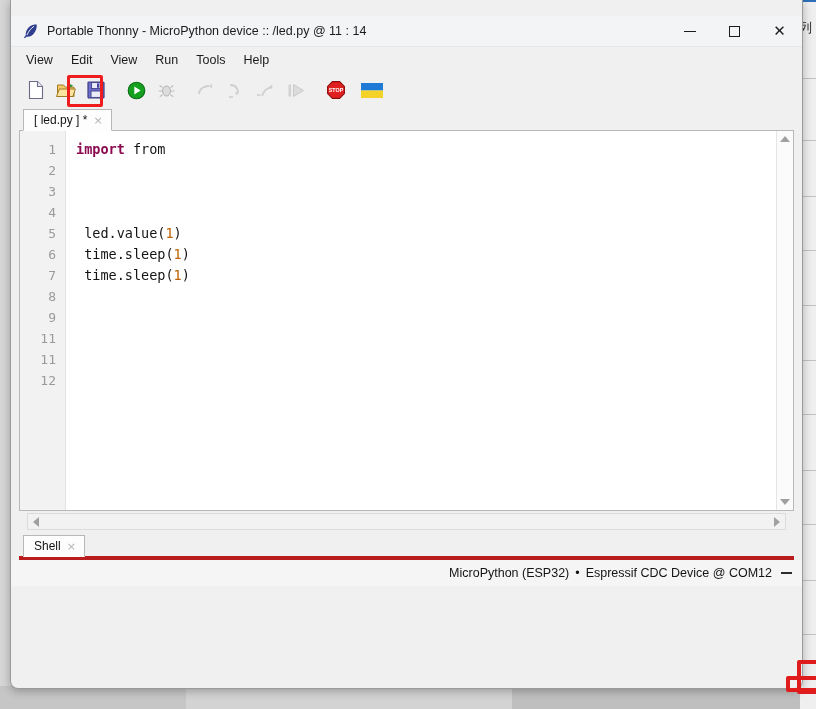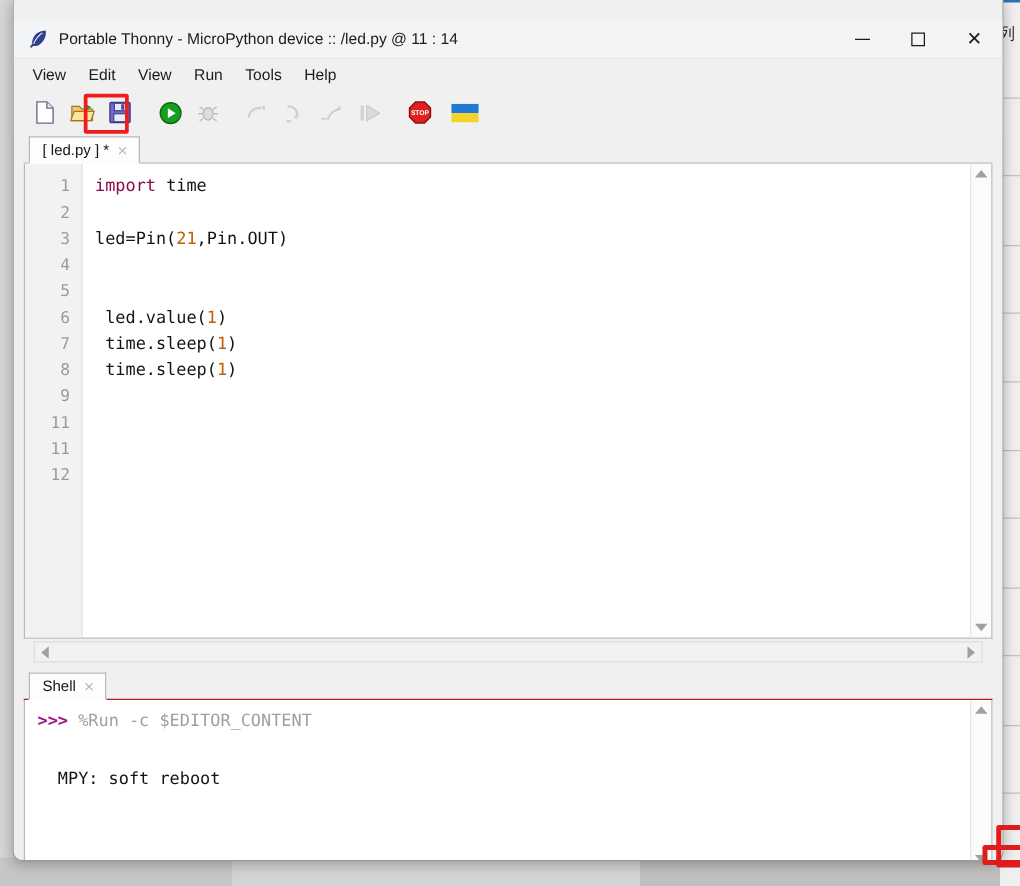--- a/index.html
+++ b/index.html
@@ -178,21 +178,21 @@
     flex: 1;
     padding: 8px 0 0 10px;
     overflow: hidden;
   }
   .codeline {
     font-family: "DejaVu Sans Mono", monospace;
     font-size: 13.5px; line-height: 21px;
     color: #141414;
     white-space: pre;
   }
-  .kw { color: #8b0a50; font-weight: normal; }
+  .kw { color: #8b0a50; font-weight: bold; }
   .num { color: #c06000; }
 
   
   .vscroll {
     width: 17px; flex: none;
     background: #fbfbfb;
     border-left: 1px solid #e5e5e5;
     display:flex; flex-direction:column; justify-content:space-between;
     align-items:center;
   }
@@ -209,21 +209,21 @@
     border: 1px solid #dcdcdc;
     display:flex; align-items:center; justify-content:space-between;
   }
   .hscroll .arr { width:16px; height:15px; display:flex; align-items:center; justify-content:center; }
 
   
   .shellblock { padding: 7px 8px 0 8px; }
   .shell-tabstrip {
     display:flex; align-items:flex-end;
     height: 23px;
-    border-bottom: 1px solid #b91c1c;
+    border-bottom: 4px solid #b91c1c;
     padding-left: 4px;
   }
   .shell-wrap {
     height: 136px;
     background: #ffffff;
     border: 1px solid #b8b8b8;
     border-top: none;
     display:flex;
     overflow:hidden;
   }
@@ -420,23 +420,22 @@
           <div>5</div>
           <div>6</div>
           <div>7</div>
           <div>8</div>
           <div>9</div>
           <div>11</div>
           <div>11</div>
           <div>12</div>
         </div>
       <div class="codearea" id="codearea">
-          <div class="codeline"><span class="kw">import</span><span> time</span></div>
+          <div class="codeline"><span class="kw">import</span><span> from</span></div>
           <div class="codeline">&nbsp;</div>
-          <div class="codeline"><span>led=Pin(</span><span class="num">21</span><span>,Pin.OUT)</span></div>
           <div class="codeline">&nbsp;</div>
           <div class="codeline">&nbsp;</div>
           <div class="codeline"><span> led.value(</span><span class="num">1</span><span>)</span></div>
           <div class="codeline"><span> time.sleep(</span><span class="num">1</span><span>)</span></div>
           <div class="codeline"><span> time.sleep(</span><span class="num">1</span><span>)</span></div>
           <div class="codeline">&nbsp;</div>
         </div>
       <div class="vscroll">
         <div class="arr">
             <span class="tri-up"></span>
@@ -457,35 +456,20 @@
     </div>
   </div>
 
   <div class="shellblock">
     <div class="shell-tabstrip">
       <div class="tab">
         <span>Shell</span>
         <span class="tab-close">×</span>
       </div>
     </div>
-    <div class="shell-wrap">
-      <div class="shell-text" id="shelltext">
-          <div class="shell-line"><span class="prompt">&gt;&gt;&gt;</span><span class="cmd"> %Run -c $EDITOR_CONTENT</span></div>
-          <div class="shell-line">&nbsp;</div>
-          <div class="shell-line"><span class="out">  MPY: soft reboot</span></div>
-        </div>
-      <div class="vscroll">
-        <div class="arr">
-            <span class="tri-up"></span>
-          </div>
-        <div class="arr">
-            <span class="tri-down"></span>
-          </div>
-      </div>
-    </div>
   </div>
 
   <div class="statusbar">
     <span>MicroPython (ESP32)</span>
     <span style="margin:0 6px;">•</span>
     <span>Espressif CDC Device @ COM12</span>
     <span class="hamburger">
         <i></i>
       </span>
   </div>

